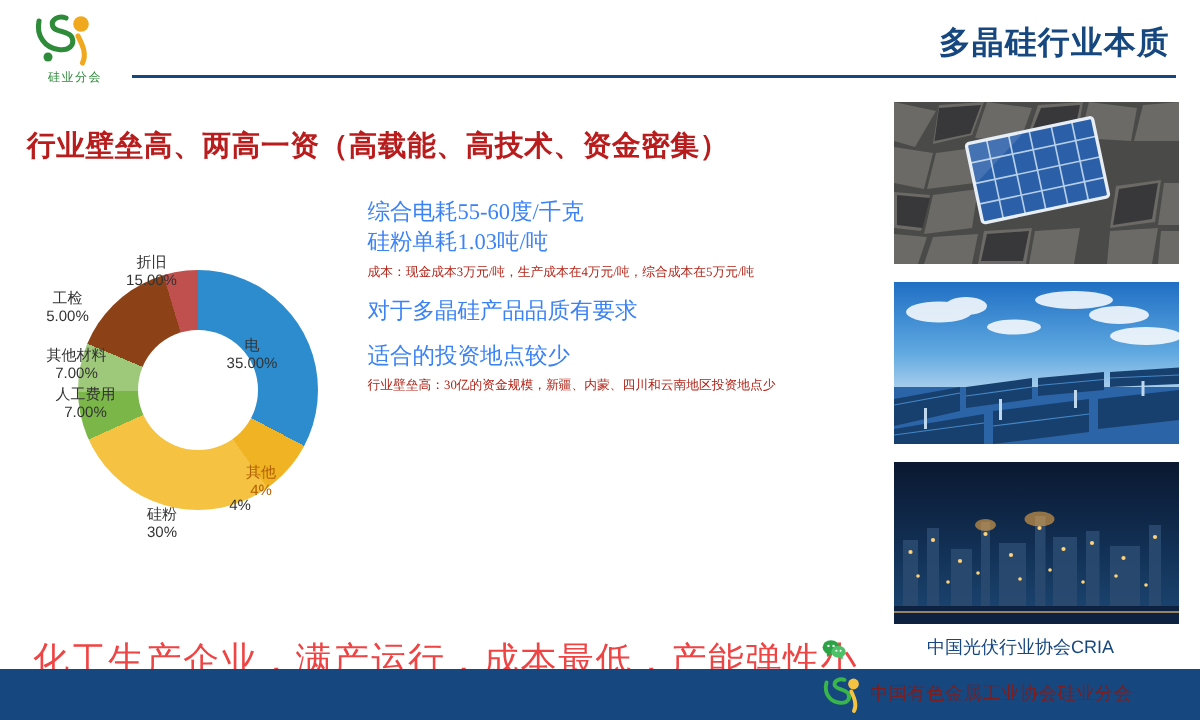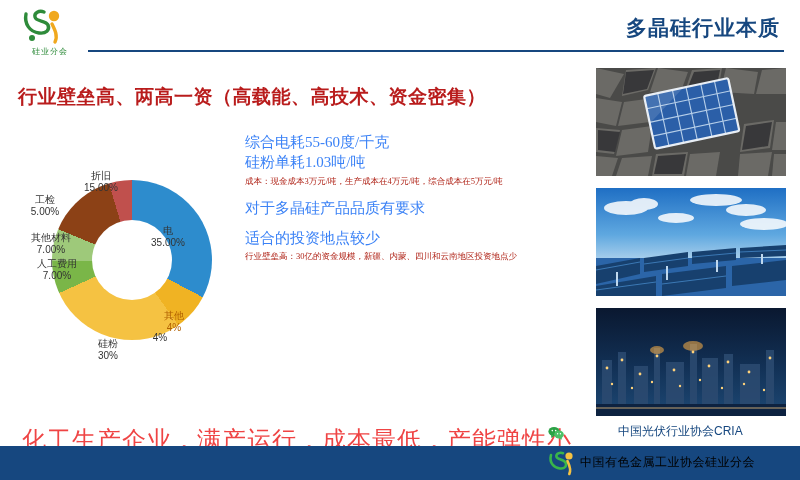--- a/index.html
+++ b/index.html
@@ -178,21 +178,21 @@
     position: absolute;
     left: 548px;
     bottom: 2px;
     width: 28px;
     height: 28px;
   }
   .footer-text {
     position: absolute;
     left: 580px;
     bottom: 9px;
-    color: #000000;
+    color: #7f1d1d;
     font-size: 12px;
     letter-spacing: 0.5px;
     white-space: nowrap;
   }
   .wechat {
     position: absolute;
     left: 548px;
     bottom: 40px;
     width: 16px;
     height: 14px;

